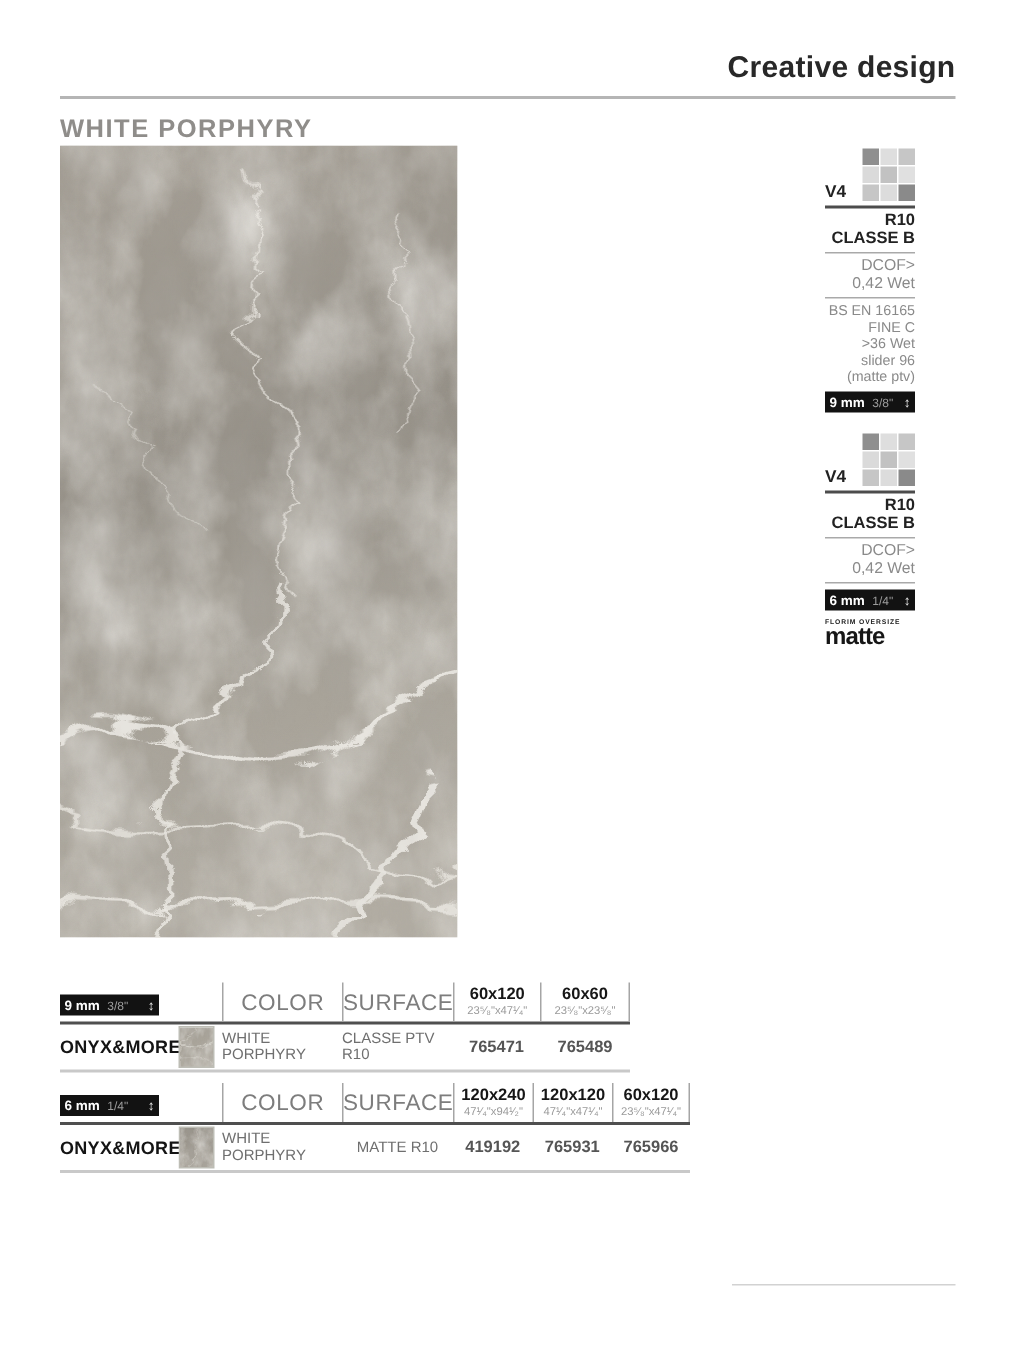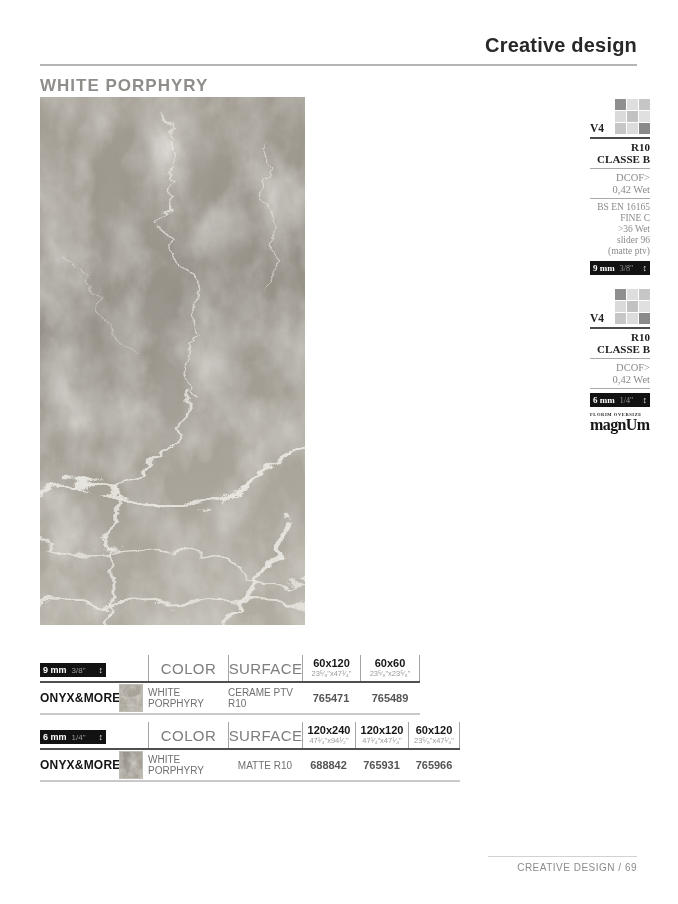--- a/index.html
+++ b/index.html
@@ -10,21 +10,21 @@
   .brand{position:absolute;top:34px;left:240px;width:397px;text-align:right;
          font-size:20px;font-weight:bold;color:#282828;letter-spacing:0.2px;}
   .header-rule{position:absolute;top:64px;left:40px;width:597px;height:2px;background:#b5b5b5;}
   .page-title{position:absolute;top:76px;left:40px;font-size:17px;font-weight:bold;
               color:#8f8d8a;letter-spacing:1px;}
 
   
   .hero{position:absolute;top:97px;left:40px;width:265px;height:528px;}
 
   
-  .spec-panel{position:absolute;top:97px;left:590px;width:60px;font-size:10.5px;font-family:Liberation Serif, serif;}
+  .spec-panel{position:absolute;top:97px;left:550px;width:60px;font-size:10.5px;}
   .spec-section{display:block;}
   .spec-sec2{margin-top:12px;}
   .vrow{display:flex;justify-content:space-between;align-items:flex-end;height:37px;}
   .vlabel{font-weight:bold;font-size:11.5px;color:#222;}
   .vgrid{display:grid;grid-template-columns:repeat(3,11px);grid-auto-rows:11px;gap:1px;}
   .vgrid span{display:block;width:11px;height:11px;}
   .rule-dark{height:2px;background:#4c4c4c;margin:3px 0;}
   .rule-lite{height:1px;background:#a9a9a9;margin:3px 0;}
   .spec-bold{text-align:right;font-weight:bold;font-size:11px;line-height:11.5px;color:#222;}
   .spec-gray{text-align:right;font-size:10.5px;line-height:11.5px;color:#8a8a8a;}
@@ -192,21 +192,21 @@
         <div>0,42 Wet</div>
       </div>
       <div class="rule-lite"></div>
       <div class="badge">
         <span class="mm">6 mm</span>
         <span class="inch">1/4"</span>
         <span class="arrow">↕</span>
       </div>
       <div class="logo-block">
         <div class="logo-top">FLORIM OVERSIZE</div>
-        <div class="logo-main">magnUm</div>
+        <div class="logo-main">matte</div>
       </div>
     </div>
   </div>
 
 
   <div class="ptable t1">
     <div class="thead">
       <div class="hc first">
         <div class="badge tbadge">
           <span class="mm">9 mm</span>
@@ -230,21 +230,21 @@
       </div>
     </div>
     <div class="trow">
       <div class="cell brandcell">
         <span class="brand-name">ONYX&amp;MORE</span>
         <svg class="thumb" viewBox="60 330 160 160" preserveAspectRatio="xMidYMid slice" width="26" height="26">
           <use href="#marble-art"></use>
         </svg>
       </div>
       <div class="cell">WHITE PORPHYRY</div>
-      <div class="cell">CERAME PTV R10</div>
+      <div class="cell">CLASSE PTV R10</div>
       <div class="cell code">765471</div>
       <div class="cell code">765489</div>
     </div>
   </div>
 
   <div class="ptable t2">
     <div class="thead">
       <div class="hc first">
         <div class="badge tbadge">
           <span class="mm">6 mm</span>
@@ -273,22 +273,21 @@
     </div>
     <div class="trow">
       <div class="cell brandcell">
         <span class="brand-name">ONYX&amp;MORE</span>
         <svg class="thumb" viewBox="70 200 160 160" preserveAspectRatio="xMidYMid slice" width="26" height="26">
           <use href="#marble-art"></use>
         </svg>
       </div>
       <div class="cell">WHITE PORPHYRY</div>
       <div class="cell">MATTE R10</div>
-      <div class="cell code">688842</div>
+      <div class="cell code">419192</div>
       <div class="cell code">765931</div>
       <div class="cell code">765966</div>
     </div>
   </div>
 
   <div class="footer-rule"></div>
-  <div class="footer-text">CREATIVE DESIGN / 69</div>
 
 </div>
 
 </body></html>

